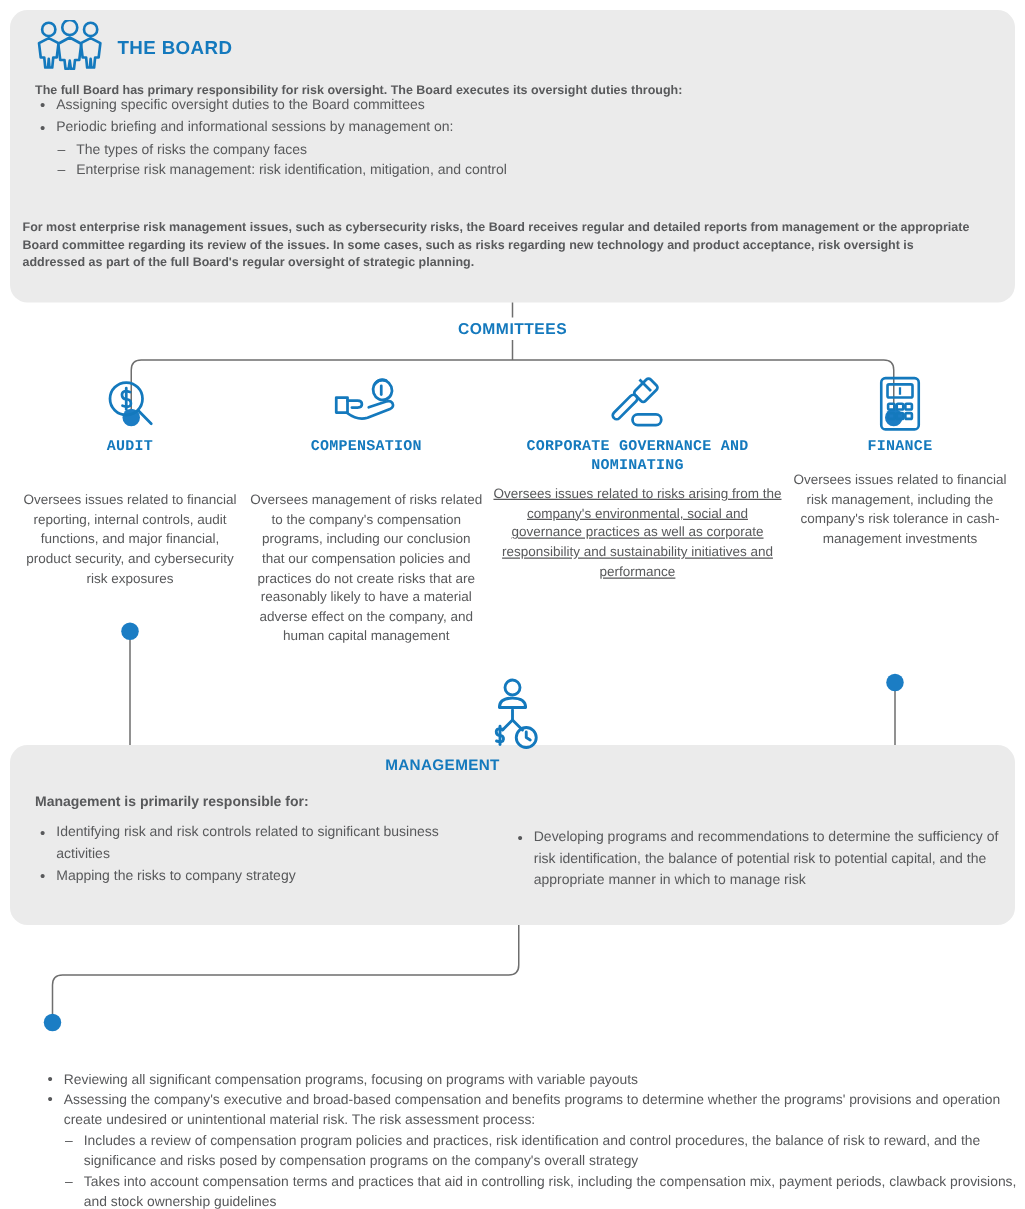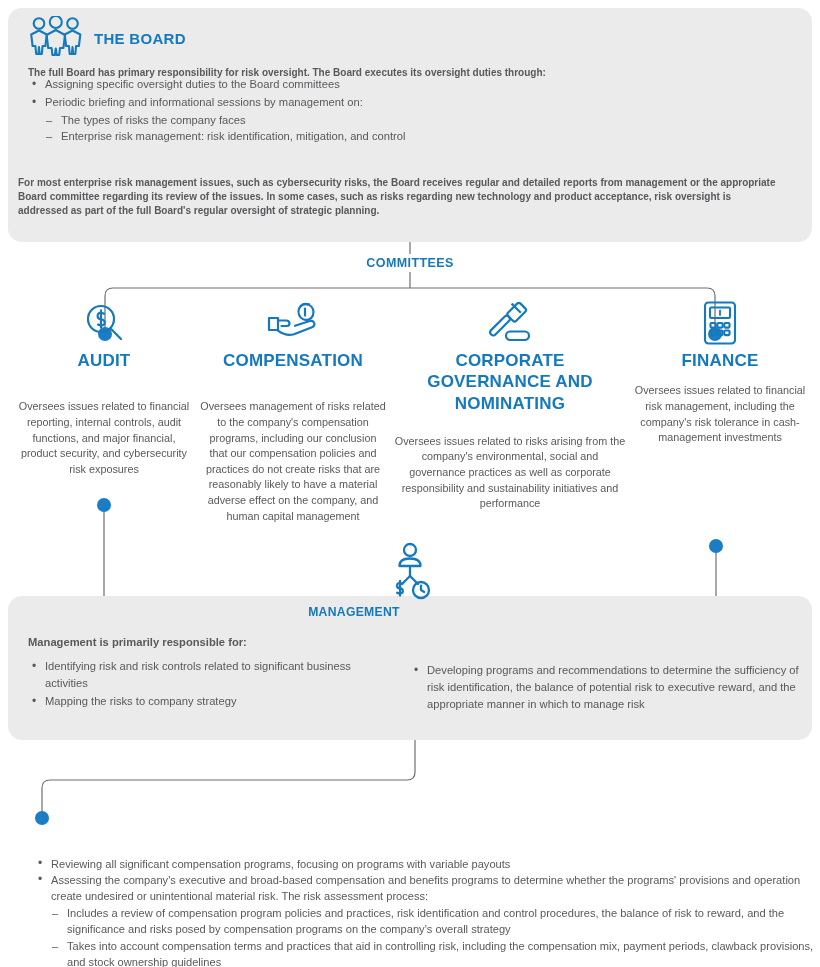--- a/index.html
+++ b/index.html
@@ -112,37 +112,38 @@
     top: 300px;
   }
   .committee .ico {
     height: 46px;
     display: flex;
     align-items: center;
     justify-content: center;
   }
   .committee .cname {
     color: #1479bd;
-    font-size: 17px;
+    font-size: 12px;
     font-weight: bold;
     letter-spacing: .2px;
     margin-top: 4px;
     line-height: 1.25;
+    font-family: Liberation Mono, monospace;
   }
   .committee .cdesc {
     color: #58595b;
     font-size: 10.8px;
     line-height: 1.45;
     margin-top: 28px;
   }
   #col-0 { left: 14px;  width: 180px; }
   #col-1 { left: 200px; width: 186px; }
   #col-2 { left: 394px; width: 232px; }
   #col-3 { left: 630px; width: 180px; }
-  #col-2 .cdesc { margin-top: 20px; }
+  #col-2 .cdesc { margin-top: 8px; text-decoration: underline; }
   #col-3 .cdesc { margin-top: 12px; }
 
   
   #mgmt-icon {
     position: absolute;
     left: 386px; top: 542px;
     width: 48px; height: 62px;
   }
   #mgmt-label {
     position: absolute;
@@ -334,21 +335,21 @@
 
   <div id="mgmt-label">MANAGEMENT</div>
   <div id="mgmt-intro">Management is primarily responsible for:</div>
 
   <ul class="bullets" id="mgmt-left">
     <li>Identifying risk and risk controls related to significant business activities</li>
     <li>Mapping the risks to company strategy</li>
   </ul>
 
   <ul class="bullets" id="mgmt-right">
-    <li>Developing programs and recommendations to determine the sufficiency of risk identification, the balance of potential risk to executive reward, and the appropriate manner in which to manage risk</li>
+    <li>Developing programs and recommendations to determine the sufficiency of risk identification, the balance of potential risk to potential capital, and the appropriate manner in which to manage risk</li>
   </ul>
 
 
   <ul class="bullets" id="bottom-list">
     <li>
       <span>Reviewing all significant compensation programs, focusing on programs with variable payouts</span>
     </li>
     <li>
       <span>Assessing the company's executive and broad-based compensation and benefits programs to determine whether the programs' provisions and operation create undesired or unintentional material risk. The risk assessment process:</span>
       <ul class="sub">

